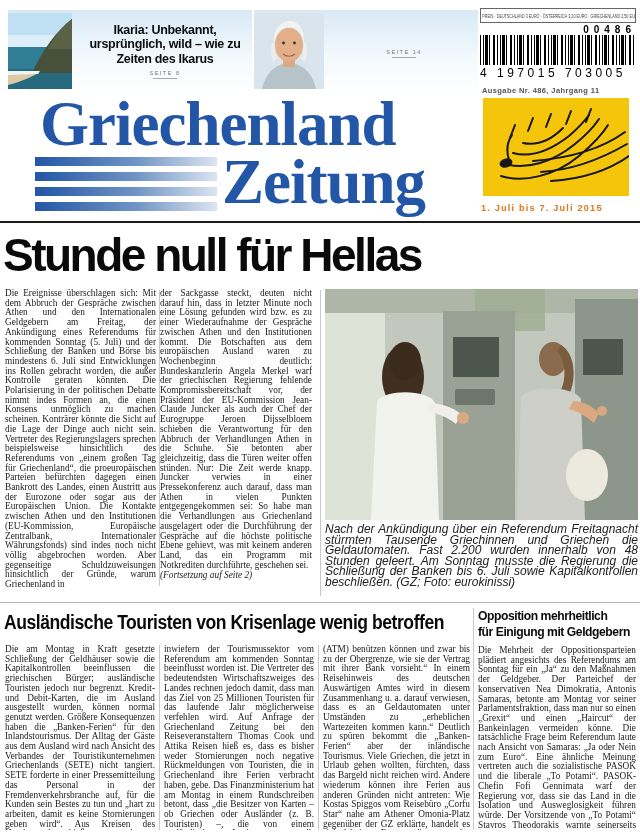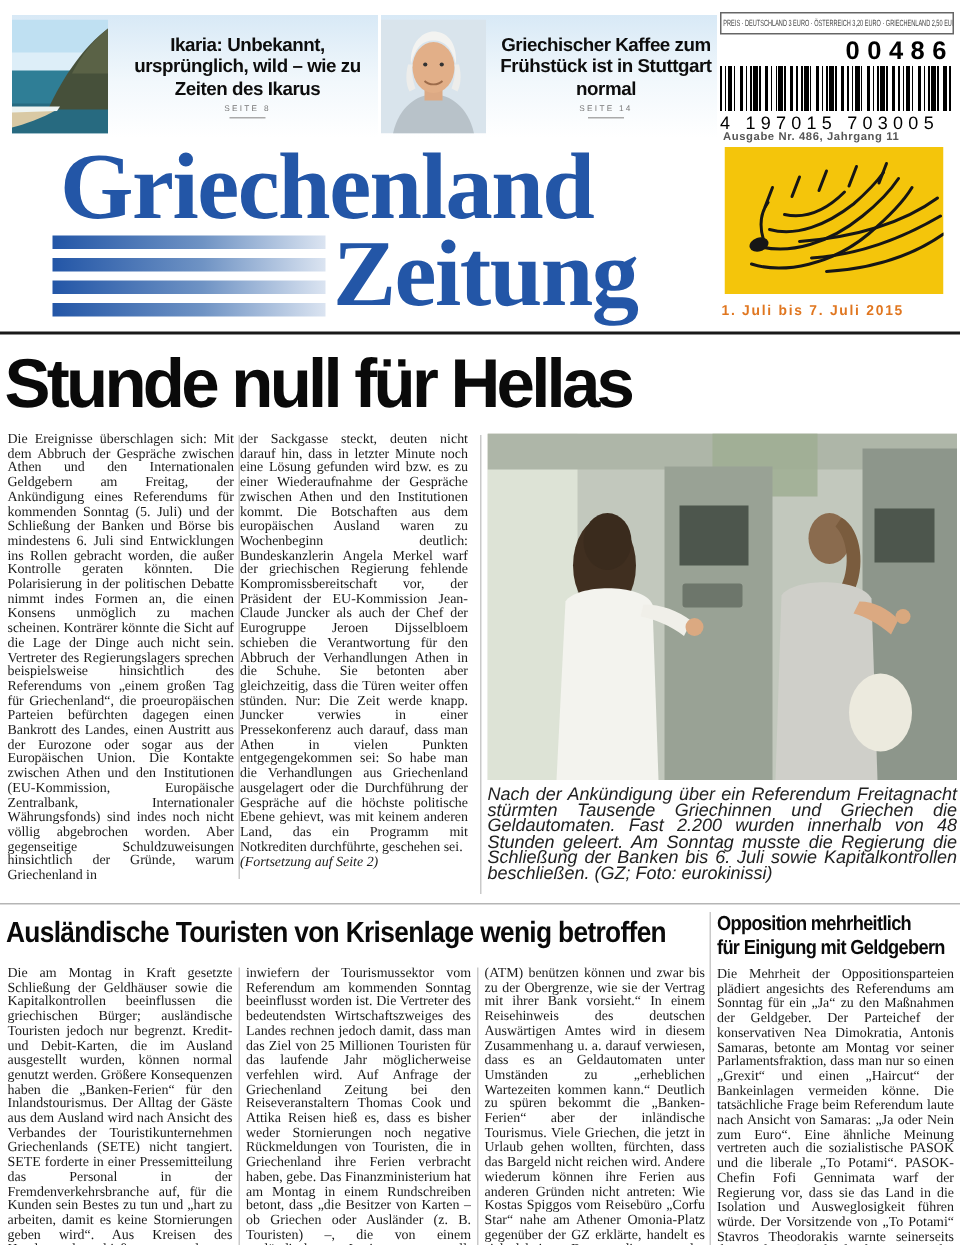--- a/index.html
+++ b/index.html
@@ -15,21 +15,21 @@
   .teaser-title{font-family:"Liberation Sans",sans-serif;font-weight:bold;
                 font-size:12.5px;line-height:14.5px;letter-spacing:-0.3px;color:#0d0d0d;text-align:center;}
   .page-ref{font-family:"Liberation Sans",sans-serif;font-size:5.5px;letter-spacing:1.5px;
             color:#777;margin-top:4px;}
   .page-ref-rule{width:24px;height:1px;background:#aaa;margin:2px auto 0;}
 
   
   .price-box{border:1px solid #666;height:13px;display:flex;align-items:center;overflow:hidden;}
   .price-text{font-family:"Liberation Sans",sans-serif;font-size:6px;color:#444;
               white-space:nowrap;transform:scaleX(0.62);transform-origin:left center;padding-left:2px;}
-  .issue-number{font-family:"Liberation Sans",sans-serif;font-weight:bold;font-size:17px;
+  .issue-number{font-family:"Liberation Sans",sans-serif;font-weight:bold;font-size:10px;
                 letter-spacing:5px;text-align:right;color:#000;}
   .bars{height:30px;background:
         repeating-linear-gradient(90deg,#000 0 1px,#fff 1px 3px,#000 3px 4px,#fff 4px 5px,
         #000 5px 8px,#fff 8px 9px,#000 9px 10px,#fff 10px 13px,#000 13px 15px,#fff 15px 17px);}
   .ean{font-family:"Liberation Sans",sans-serif;font-size:12px;letter-spacing:3.5px;
        color:#000;margin-top:1px;white-space:nowrap;}
   .edition{font-family:"Liberation Sans",sans-serif;font-size:7.5px;font-weight:bold;
            letter-spacing:0.4px;color:#555;}
   .date-range{font-family:"Liberation Sans",sans-serif;font-size:9.5px;font-weight:bold;
               letter-spacing:1.2px;color:#e0761f;white-space:nowrap;transform:scaleX(0.97);
@@ -92,21 +92,20 @@
       <rect x="29" y="44" width="12" height="10" fill="#dca984"></rect>
       <ellipse cx="35" cy="32" rx="14" ry="17" fill="#e2af88"></ellipse>
       <path d="M20,30 C19,14 29,8 35,8 C43,8 51,14 50,30 C47,17 41,14 35,14 C28,14 23,18 20,30 Z" fill="#f3f3f1"></path>
       <path d="M18,30 C16,38 17,44 19,48 L23,46 C21,40 20,34 21,30 Z" fill="#ededeb"></path>
       <path d="M52,30 C54,38 53,44 51,48 L47,46 C49,40 50,34 49,30 Z" fill="#ededeb"></path>
       <circle cx="29.5" cy="30" r="1.4" fill="#333"></circle>
       <circle cx="40.5" cy="30" r="1.4" fill="#333"></circle>
       <path d="M29,41 C32,44 38,44 41,41" stroke="#9c6b4a" stroke-width="1.2" fill="none"></path>
     </svg>
     <div class="teaser-text">
-      <div class="teaser-title">Griechischer Kaffee zum Frühstück ist in Stuttgart normal</div>
       <div class="page-ref">SEITE 14</div>
       <div class="page-ref-rule"></div>
     </div>
   </div>
 
   <div class="abs price-box" style="left:480px;top:8px;width:154px;">
     <div class="price-text">PREIS · DEUTSCHLAND 3 EURO · ÖSTERREICH 3,20 EURO · GRIECHENLAND 2,50 EURO</div>
   </div>
   <div class="abs" style="left:480px;top:24px;width:156px;">
     <div class="issue-number">00486</div>

